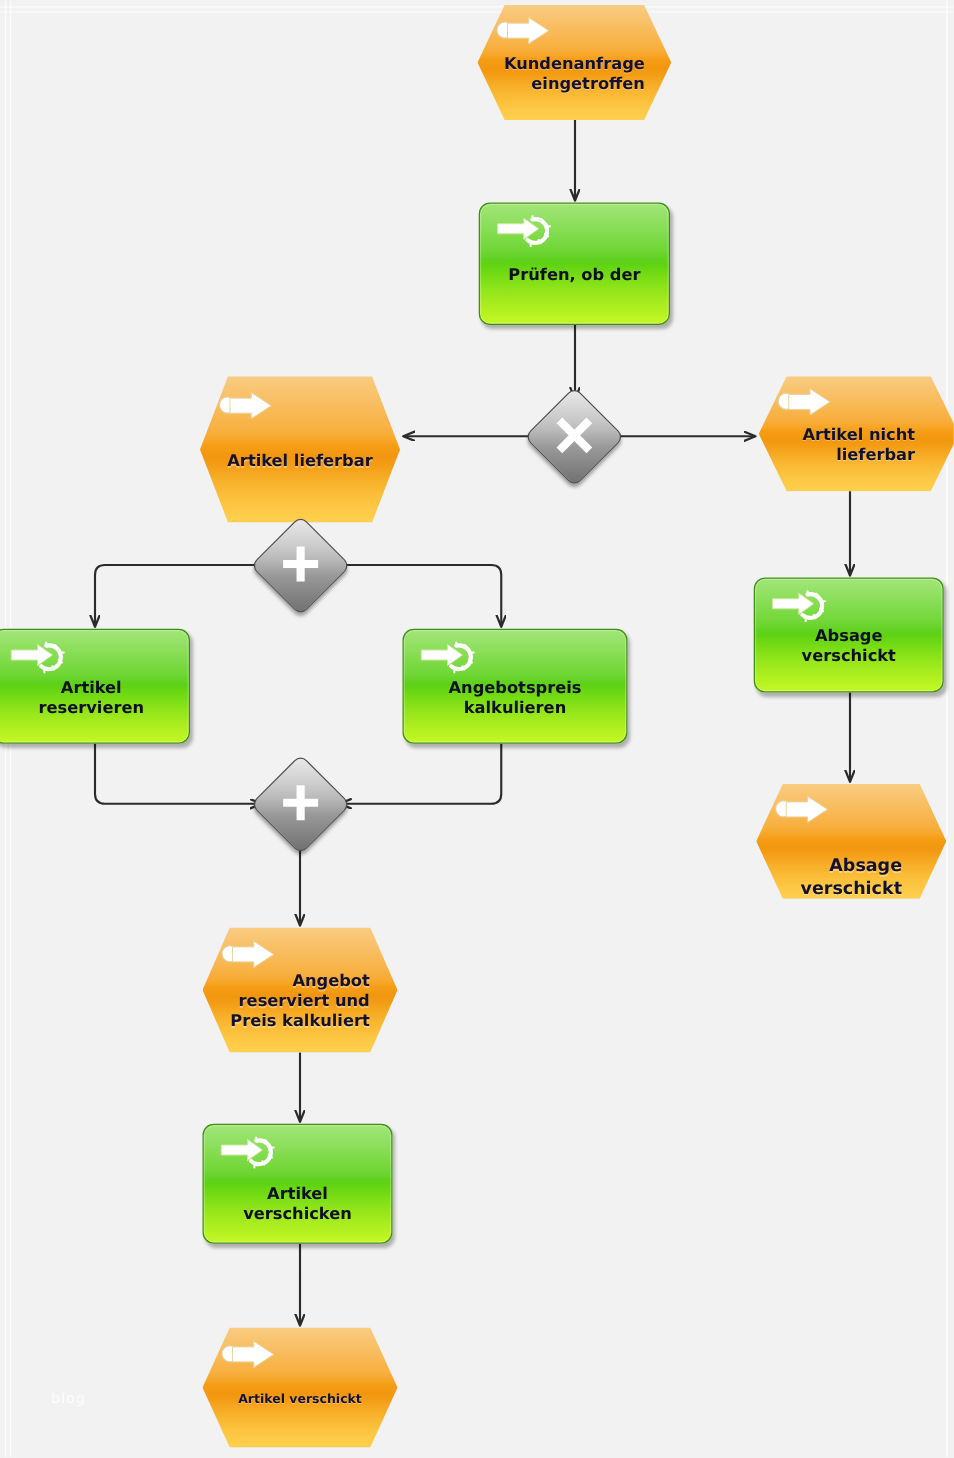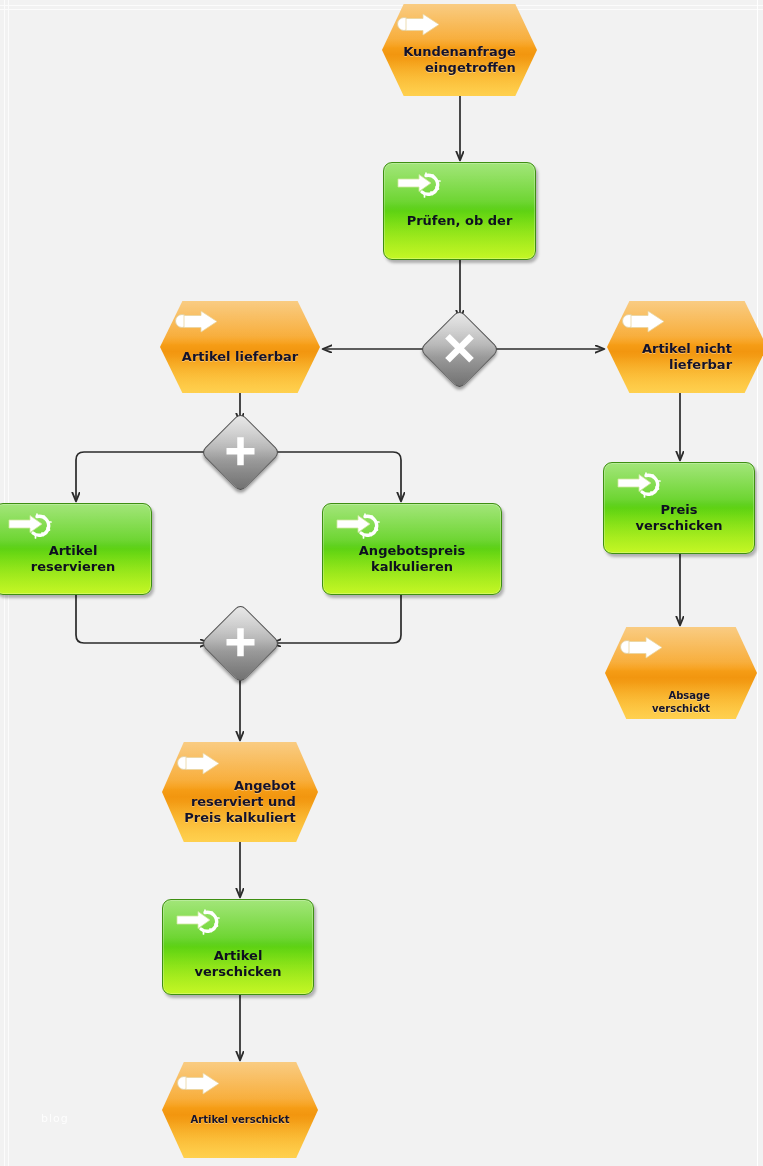--- a/index.html
+++ b/index.html
@@ -172,21 +172,21 @@
     <span class="sym">
       <svg width="40" height="40" viewBox="0 0 40 40">
         <g stroke="#ffffff" stroke-width="6.5" stroke-linecap="butt">
           <path d="M8,8 L32,32"></path>
             <path d="M32,8 L8,32"></path>
         </g>
       </svg>
     </span>
   </div>
 
-  <div class="node event" style="left:160px;top:301px;width:160px;height:92px;">
+  <div class="node event" style="left:160px;top:301px;width:160px;height:117px;">
     <span class="ico">
       <svg width="46" height="24" viewBox="0 0 46 24">
         <circle cx="8" cy="11" r="6.5" fill="#ffffff" stroke="#e4d0a0" stroke-width="1"></circle>
         <path d="M10,5.5 L27,5.5 L27,1 L43,11.5 L27,22 L27,17.5 L10,17.5 Z" fill="#ffffff" stroke="#e8d49f" stroke-width="0.8" stroke-linejoin="round"></path>
       </svg>
     </span>
     <div class="label" style="font-size:13px;">
       <div>Artikel lieferbar</div>
     </div>
   </div>
@@ -265,32 +265,32 @@
           <path d="M31,1 L31,4"></path>
             <path d="M38,3 L40,5.5"></path>
           <path d="M42,9 L45,9"></path>
             <path d="M41,15 L43.5,17"></path>
           <path d="M36,20 L37.5,22.5"></path>
             <path d="M29.5,22 L29.5,25"></path>
         </g>
       </svg>
     </span>
     <div class="label" style="font-size:13px;">
-      <div>Preis verschicken</div>
+      <div>Absage verschickt</div>
     </div>
   </div>
 
   <div class="node event" style="left:605px;top:627px;width:152px;height:92px;">
     <span class="ico">
       <svg width="46" height="24" viewBox="0 0 46 24">
         <circle cx="8" cy="11" r="6.5" fill="#ffffff" stroke="#e4d0a0" stroke-width="1"></circle>
         <path d="M10,5.5 L27,5.5 L27,1 L43,11.5 L27,22 L27,17.5 L10,17.5 Z" fill="#ffffff" stroke="#e8d49f" stroke-width="0.8" stroke-linejoin="round"></path>
       </svg>
     </span>
-    <div class="label" style="font-size:10px;margin-top:39px;">
+    <div class="label" style="font-size:14px;margin-top:39px;">
       <div>Absage</div>
       <div>verschickt</div>
     </div>
   </div>
 
   <div class="node gw" style="left:212px;top:615px;width:57px;height:57px;">
     <span class="sym">
       <svg width="40" height="40" viewBox="0 0 40 40">
         <g stroke="#ffffff" stroke-width="6.5" stroke-linecap="butt">
           <path d="M20,6 L20,34"></path>

